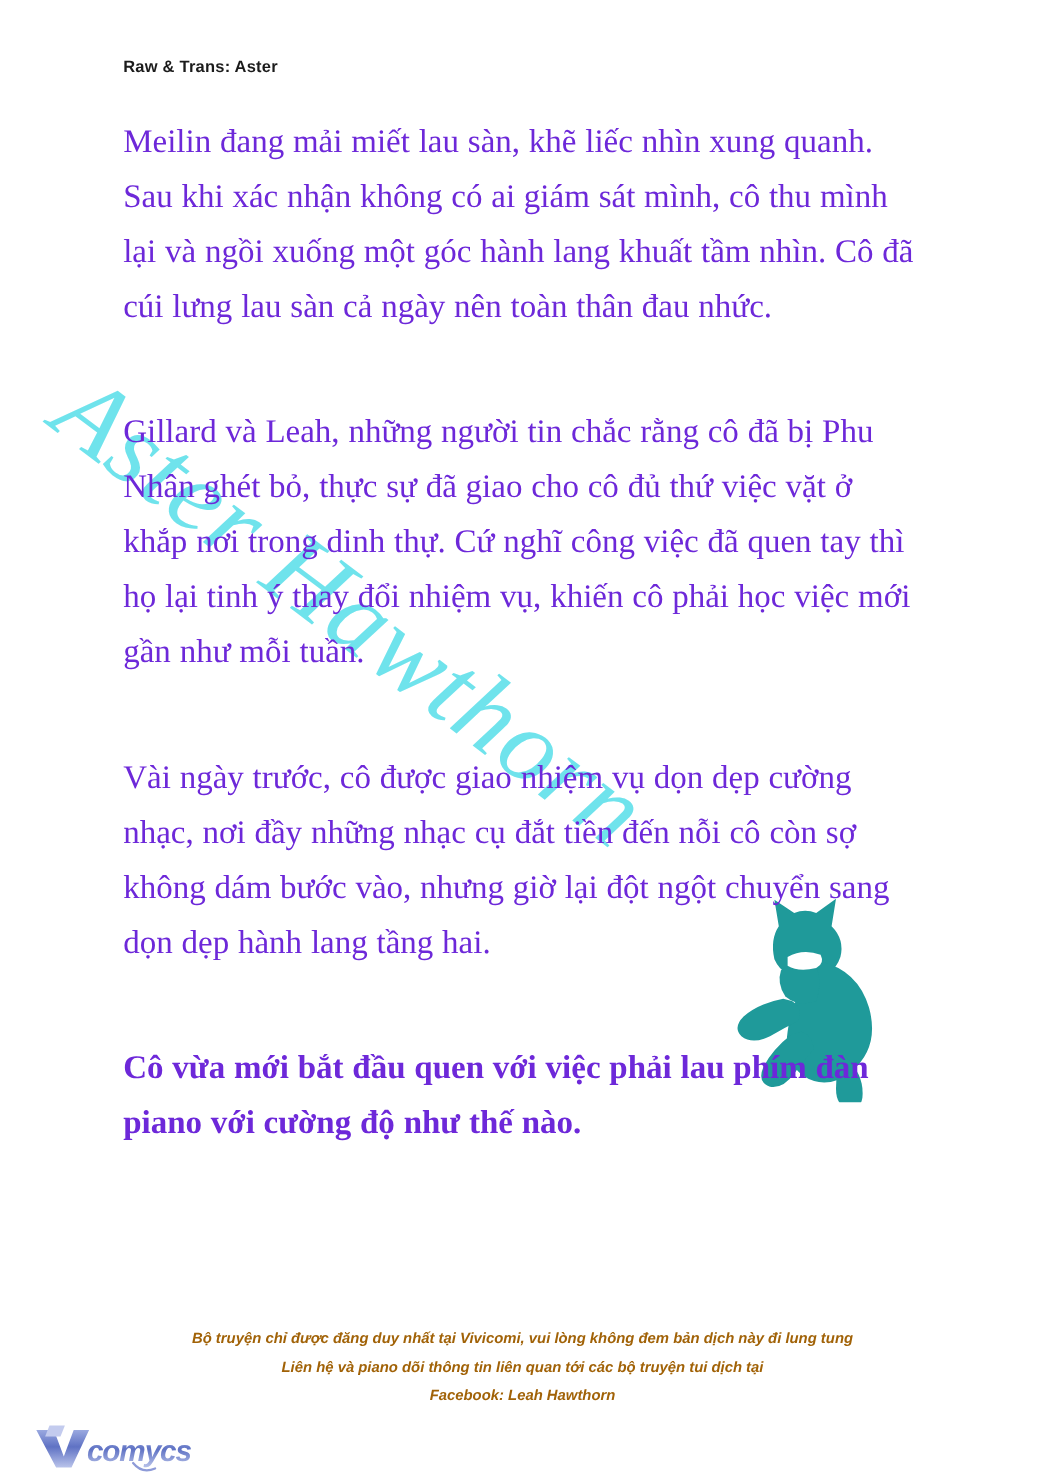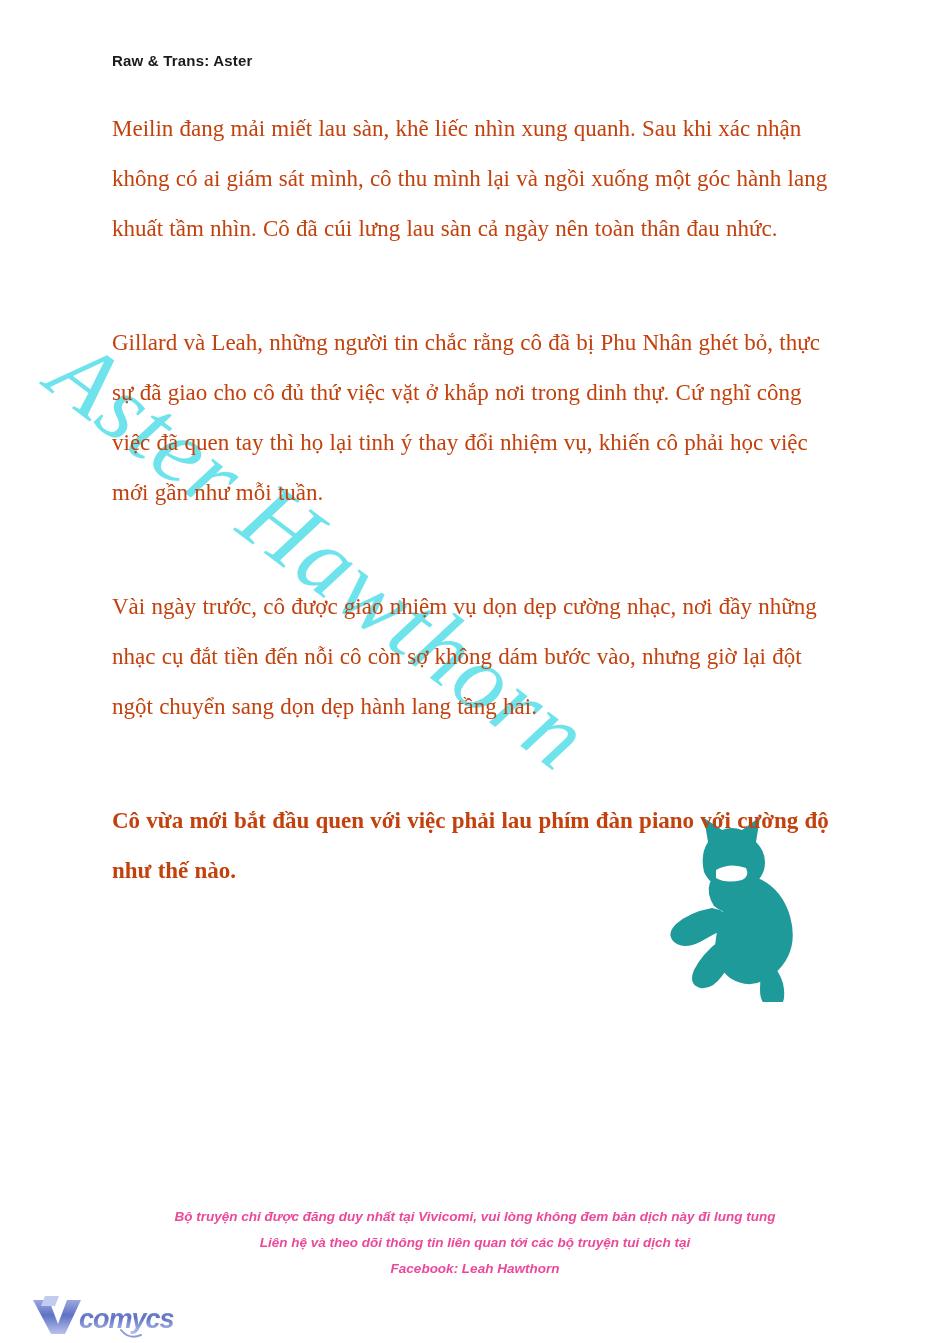--- a/index.html
+++ b/index.html
@@ -72,44 +72,44 @@
 
   
   .content {
     position: absolute;
     left: 112px;
     top: 104px;
     width: 728px;
     z-index: 5;
   }
   .para {
-    font-size: 23px;
+    font-size: 30px;
     line-height: 50px;
-    color: #c2410c;
+    color: #6d28d9;
     margin: 0 0 64px 0;
     text-align: left;
     word-spacing: 0.5px;
   }
   .para:last-child { margin-bottom: 0; font-weight: bold; }
 
   
   .footer {
     position: absolute;
     left: 0;
     right: 0;
     top: 1204px;
     text-align: center;
     z-index: 5;
   }
   .footer-line {
     font-family: "Liberation Sans", "DejaVu Sans", sans-serif;
     font-size: 13.5px;
     font-weight: 700;
     font-style: italic;
-    color: #ec4899;
+    color: #a16207;
     line-height: 26px;
     white-space: nowrap;
     text-align: center;
   }
 
   
   .logo {
     position: absolute;
     left: 25px;
     top: 1290px;
@@ -157,21 +157,21 @@
 
   <div class="content">
     <p class="para">Meilin đang mải miết lau sàn, khẽ liếc nhìn xung quanh. Sau khi xác nhận không có ai giám sát mình, cô thu mình lại và ngồi xuống một góc hành lang khuất tầm nhìn. Cô đã cúi lưng lau sàn cả ngày nên toàn thân đau nhức.</p>
     <p class="para">Gillard và Leah, những người tin chắc rằng cô đã bị Phu Nhân ghét bỏ, thực sự đã giao cho cô đủ thứ việc vặt ở khắp nơi trong dinh thự. Cứ nghĩ công việc đã quen tay thì họ lại tinh ý thay đổi nhiệm vụ, khiến cô phải học việc mới gần như mỗi tuần.</p>
     <p class="para">Vài ngày trước, cô được giao nhiệm vụ dọn dẹp cường nhạc, nơi đầy những nhạc cụ đắt tiền đến nỗi cô còn sợ không dám bước vào, nhưng giờ lại đột ngột chuyển sang dọn dẹp hành lang tầng hai.</p>
     <p class="para">Cô vừa mới bắt đầu quen với việc phải lau phím đàn piano với cường độ như thế nào.</p>
   </div>
 
   <div class="footer">
     <div class="footer-line">Bộ truyện chỉ được đăng duy nhất tại Vivicomi, vui lòng không đem bản dịch này đi lung tung</div>
-    <div class="footer-line">Liên hệ và theo dõi thông tin liên quan tới các bộ truyện tui dịch tại</div>
+    <div class="footer-line">Liên hệ và piano dõi thông tin liên quan tới các bộ truyện tui dịch tại</div>
     <div class="footer-line">Facebook: Leah Hawthorn</div>
   </div>
 
   <div class="logo">
     <svg viewBox="0 0 150 50" width="150" height="50" xmlns="http://www.w3.org/2000/svg">
       <defs>
         <linearGradient id="lg" x1="0" y1="0" x2="0" y2="1">
           <stop offset="0%" stop-color="#9aa9e0"></stop>
           <stop offset="45%" stop-color="#5f72c4"></stop>
           <stop offset="100%" stop-color="#b9c3ea"></stop>

